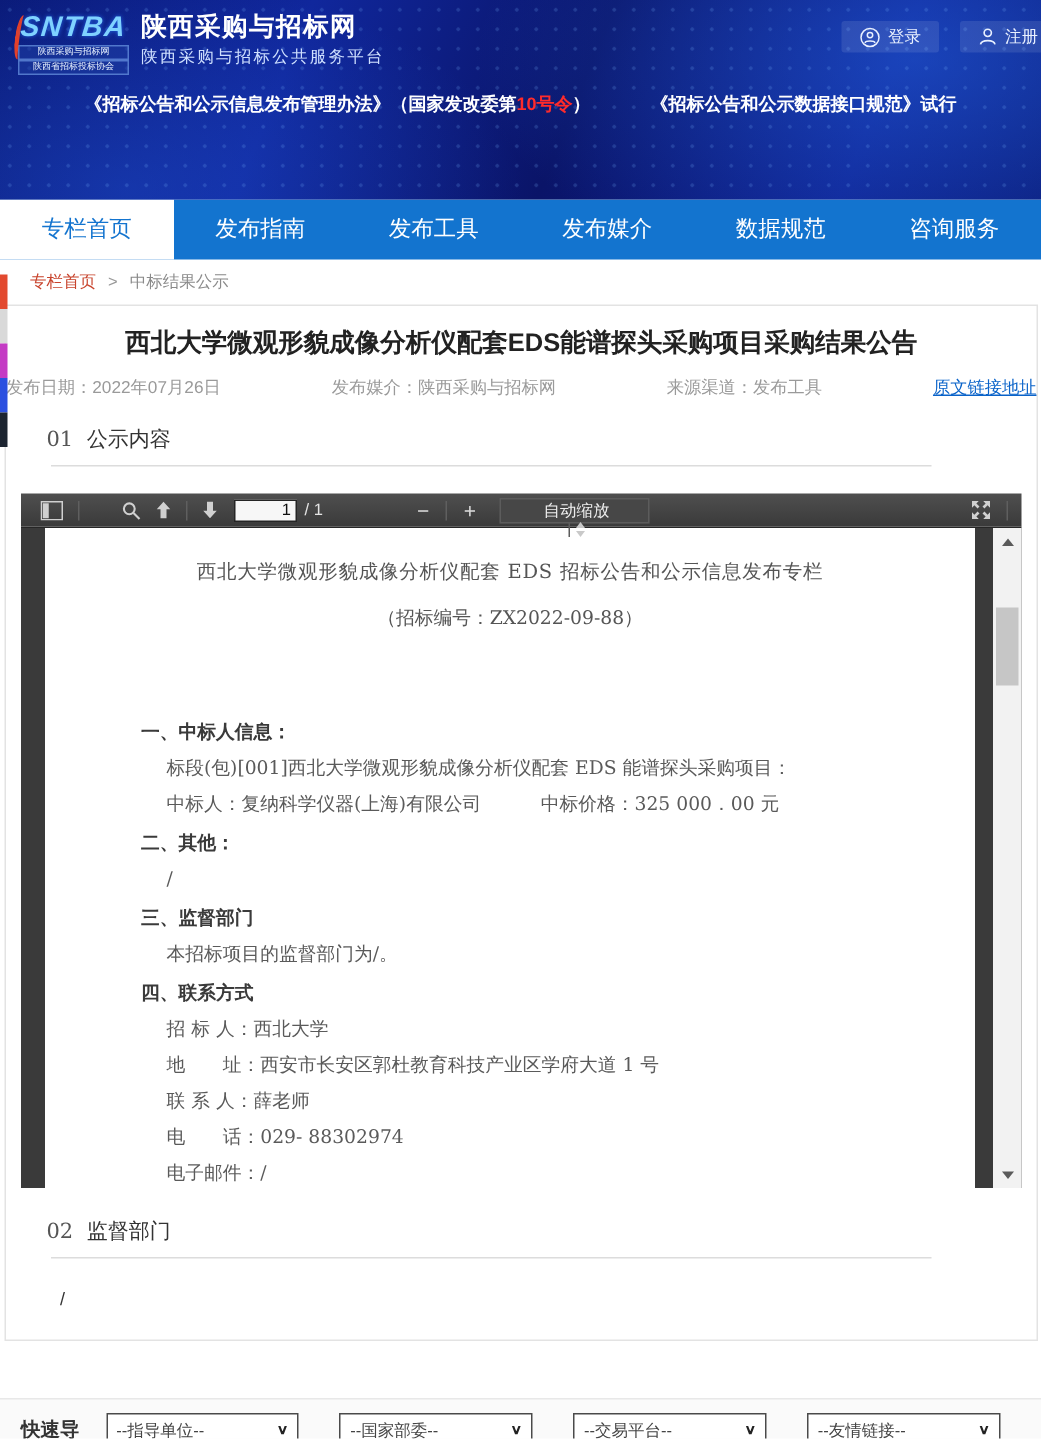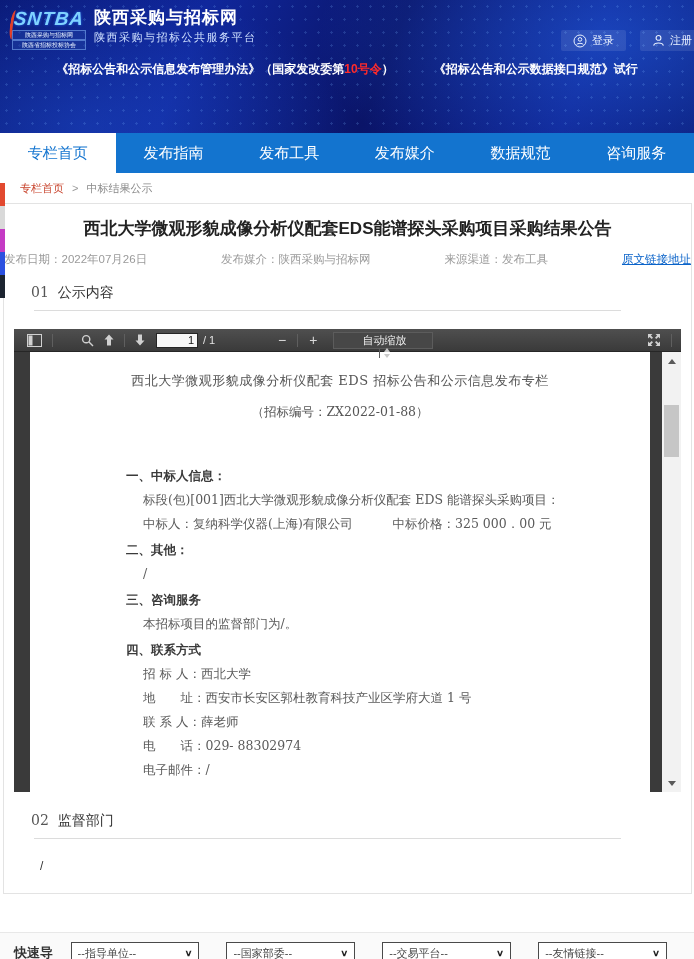--- a/index.html
+++ b/index.html
@@ -31,21 +31,21 @@
   }
   .logo-sub { display:block; font-size:6px; line-height:8px; color:#e8f2ff; background:rgba(30,60,160,.55); border:1px solid rgba(140,190,255,.5); }
   .logo-swoosh { position:absolute; left:-2px; top:2px; width:8px; height:30px; border-left:3px solid #e2402a; border-radius:60% 0 0 60%; transform:rotate(8deg); }
   .site-title-block { margin-left:8px; }
   .site-name { font-size:17px; font-weight:bold; letter-spacing:1px; line-height:20px; }
   .site-sub { font-size:11px; color:#cfe0ff; letter-spacing:1.5px; margin-top:2px; }
   .auth-buttons { position:absolute; right:-10px; top:14px; display:flex; gap:14px; }
   .auth-btn {
     display:flex; align-items:center; gap:5px; height:21px; padding:0 12px;
     background:rgba(255,255,255,.10); border:none; border-radius:2px;
-    color:#e8f0ff; font-size:11px; cursor:pointer; font-family:inherit;margin-top:16px;
+    color:#e8f0ff; font-size:11px; cursor:pointer; font-family:inherit;
   }
   .banner-title { text-align:center; font-size:30px; font-weight:bold; letter-spacing:4px; margin-top:11px; position:relative; text-shadow:0 2px 4px rgba(0,0,30,.5); }
   .notice-row { margin-top:15px; display:flex; justify-content:center; gap:40px; font-size:12px; font-weight:bold; position:relative; }
   .notice-red { color:#ff2b2b; }
 
   
   .primary-nav { height:40px; background:#1374cf; display:flex; }
   .nav-tab { flex:1; text-align:center; line-height:40px; font-size:15px; color:#fff; cursor:pointer; }
   .nav-tab.active { background:#fff; color:#1374cf; }
 
@@ -97,21 +97,21 @@
   .tri-up-s { width:0; height:0; border-left:3px solid transparent; border-right:3px solid transparent; border-bottom:4px solid #c9c9c9; }
   .tri-down-s { width:0; height:0; border-left:3px solid transparent; border-right:3px solid transparent; border-top:4px solid #c9c9c9; }
   .tb-right { position:absolute; right:4px; display:flex; align-items:center; height:100%; }
 
   .pdf-body { height:440px; display:flex; background:#3a3a3a; }
   .pdf-margin-l { width:16px; }
   .pdf-margin-r { width:12px; }
   .pdf-page { flex:1; background:#fff; overflow:hidden; font-family:"DejaVu Serif","Liberation Serif",serif; color:#4d4d4d; }
   .doc-title { text-align:center; margin-top:20px; font-size:13px; color:#555; letter-spacing:.5px; }
   .doc-subtitle { text-align:center; margin-top:14px; font-size:12.5px; color:#555; }
-  .doc-lines { margin-top:48px; padding:0 36px 0 96px; }
+  .doc-lines { margin-top:60px; padding:0 36px 0 64px; }
   .doc-line { font-size:12.5px; line-height:14px; margin-bottom:10px; white-space:pre-wrap; color:#5a5a5a; }
   .doc-line.h { font-family:"Liberation Sans", sans-serif; font-weight:bold; color:#3a3a3a; margin-top:12px; }
   .doc-line.p { padding-left:17px; }
 
   .pdf-scrollbar { width:19px; background:#f2f2f2; position:relative; }
   .sb-btn { position:absolute; left:0; width:19px; height:14px; background:none; border:none; display:flex; justify-content:center; align-items:center; cursor:pointer; }
   .sb-up { top:2px; } .sb-down { bottom:2px; }
   .tri-up { width:0; height:0; border-left:4px solid transparent; border-right:4px solid transparent; border-bottom:5px solid #5a5a5a; }
   .tri-down { width:0; height:0; border-left:4px solid transparent; border-right:4px solid transparent; border-top:5px solid #5a5a5a; }
   .sb-thumb { position:absolute; top:53px; left:2px; width:15px; height:52px; background:#c6c6c6; cursor:pointer; }
@@ -266,28 +266,28 @@
           </svg>
         </button>
         <span class="tb-sep"></span>
       </div>
     </div>
 
     <div class="pdf-body">
       <div class="pdf-margin-l"></div>
       <div class="pdf-page">
         <div class="doc-title">西北大学微观形貌成像分析仪配套 EDS 招标公告和公示信息发布专栏</div>
-        <div class="doc-subtitle">（招标编号：ZX2022-01-88）</div>
+        <div class="doc-subtitle">（招标编号：ZX2022-09-88）</div>
         <div class="doc-lines">
           <div class="doc-line h">一、中标人信息：</div>
           <div class="doc-line p">标段(包)[001]西北大学微观形貌成像分析仪配套 EDS 能谱探头采购项目：</div>
           <div class="doc-line p">中标人：复纳科学仪器(上海)有限公司          中标价格：325 000．00 元</div>
           <div class="doc-line h">二、其他：</div>
           <div class="doc-line p">/</div>
-          <div class="doc-line h">三、咨询服务</div>
+          <div class="doc-line h">三、监督部门</div>
           <div class="doc-line p">本招标项目的监督部门为/。</div>
           <div class="doc-line h">四、联系方式</div>
           <div class="doc-line p">招 标 人：西北大学</div>
           <div class="doc-line p">地　　址：西安市长安区郭杜教育科技产业区学府大道 1 号</div>
           <div class="doc-line p">联 系 人：薛老师</div>
           <div class="doc-line p">电　　话：029- 88302974</div>
           <div class="doc-line p">电子邮件：/</div>
         </div>
       </div>
       <div class="pdf-margin-r"></div>

